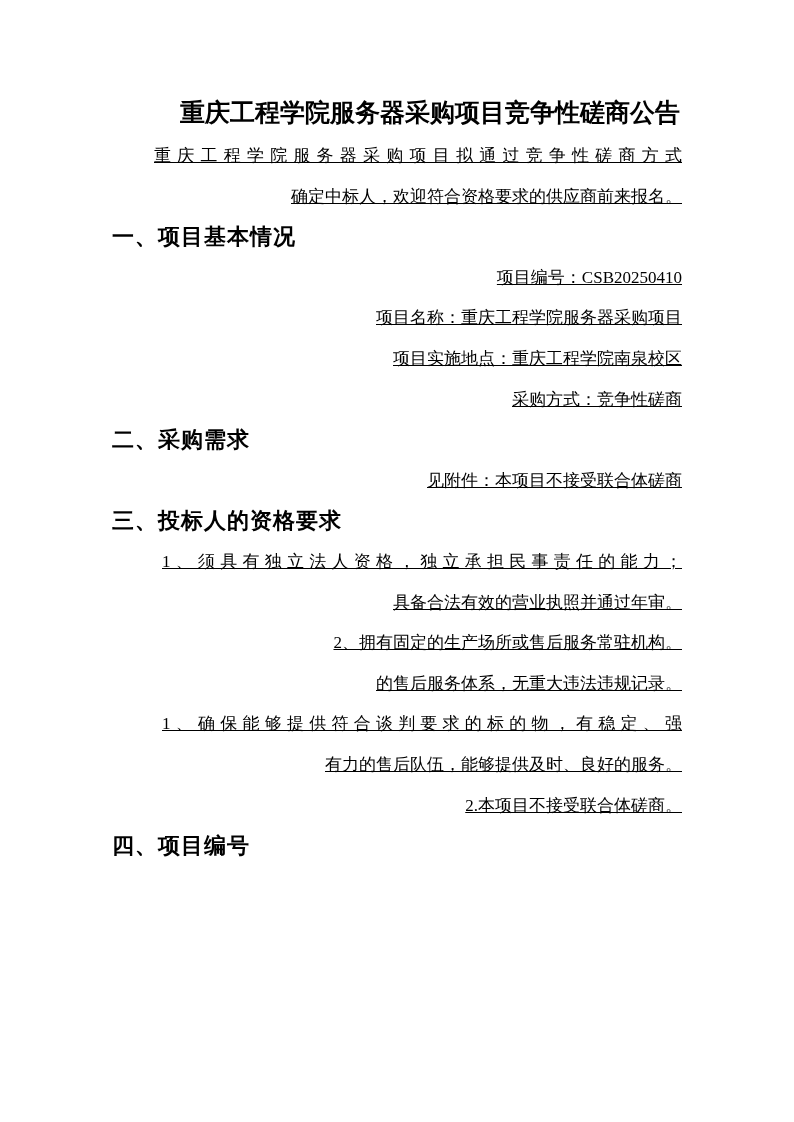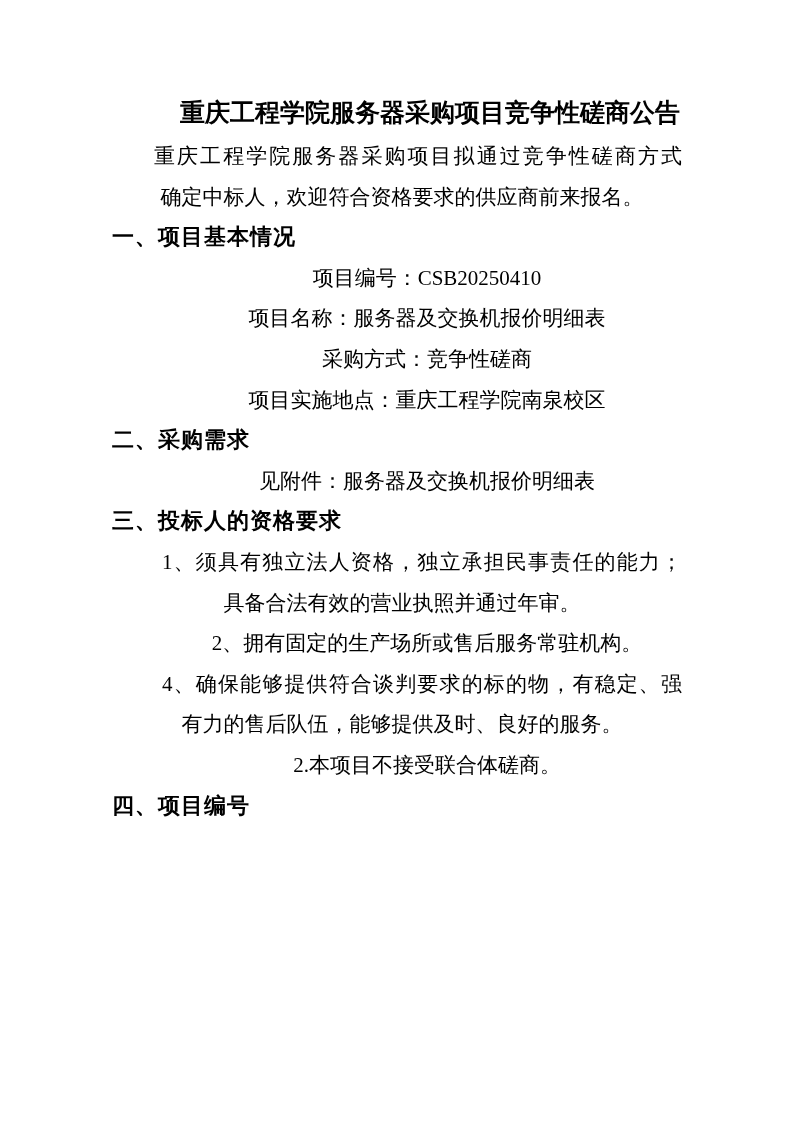--- a/index.html
+++ b/index.html
@@ -25,56 +25,58 @@
   }
   .heading {
     font-family: Liberation Sans, sans-serif;
     font-weight: bold;
     font-size: 22px;
     line-height: 40.6px;
     letter-spacing: 1px;
     white-space: nowrap;
   }
   .line {
-    font-size: 21px;
+    font-size: 17px;
     line-height: 40.6px;
+    text-decoration: underline;
   }
   .indent-sm { text-indent: 42px; }
   .indent-lg { text-indent: 50px; }
   .stretch {
     text-align: justify;
     text-align-last: justify;
   }
-  .plain { text-align: center; white-space: nowrap; margin-left: 10px; }
+  .plain { text-align: right; white-space: nowrap; margin-left: 10px; }
 </style>
 </head>
 <body>
 
 <div class="page">
 
   <div class="doc-title">重庆工程学院服务器采购项目竞争性磋商公告</div>
 
   <div class="line indent-sm stretch">重庆工程学院服务器采购项目拟通过竞争性磋商方式</div>
   <div class="line plain">确定中标人，欢迎符合资格要求的供应商前来报名。</div>
 
   <div class="heading">一、项目基本情况</div>
 
   <div class="line indent-lg plain">项目编号：CSB20250410</div>
-  <div class="line indent-lg plain">项目名称：服务器及交换机报价明细表</div>
+  <div class="line indent-lg plain">项目名称：重庆工程学院服务器采购项目</div>
+  <div class="line indent-lg plain">项目实施地点：重庆工程学院南泉校区</div>
   <div class="line indent-lg plain">采购方式：竞争性磋商</div>
-  <div class="line indent-lg plain">项目实施地点：重庆工程学院南泉校区</div>
 
   <div class="heading">二、采购需求</div>
 
-  <div class="line indent-lg plain">见附件：服务器及交换机报价明细表</div>
+  <div class="line indent-lg plain">见附件：本项目不接受联合体磋商</div>
 
   <div class="heading">三、投标人的资格要求</div>
 
   <div class="line indent-lg stretch">1、须具有独立法人资格，独立承担民事责任的能力；</div>
   <div class="line plain">具备合法有效的营业执照并通过年审。</div>
   <div class="line indent-lg plain">2、拥有固定的生产场所或售后服务常驻机构。</div>
-  <div class="line indent-lg stretch">4、确保能够提供符合谈判要求的标的物，有稳定、强</div>
+  <div class="line plain">的售后服务体系，无重大违法违规记录。</div>
+  <div class="line indent-lg stretch">1、确保能够提供符合谈判要求的标的物，有稳定、强</div>
   <div class="line plain">有力的售后队伍，能够提供及时、良好的服务。</div>
   <div class="line indent-lg plain">2.本项目不接受联合体磋商。</div>
 
   <div class="heading">四、项目编号</div>
 
 </div>
 
 </body></html>

